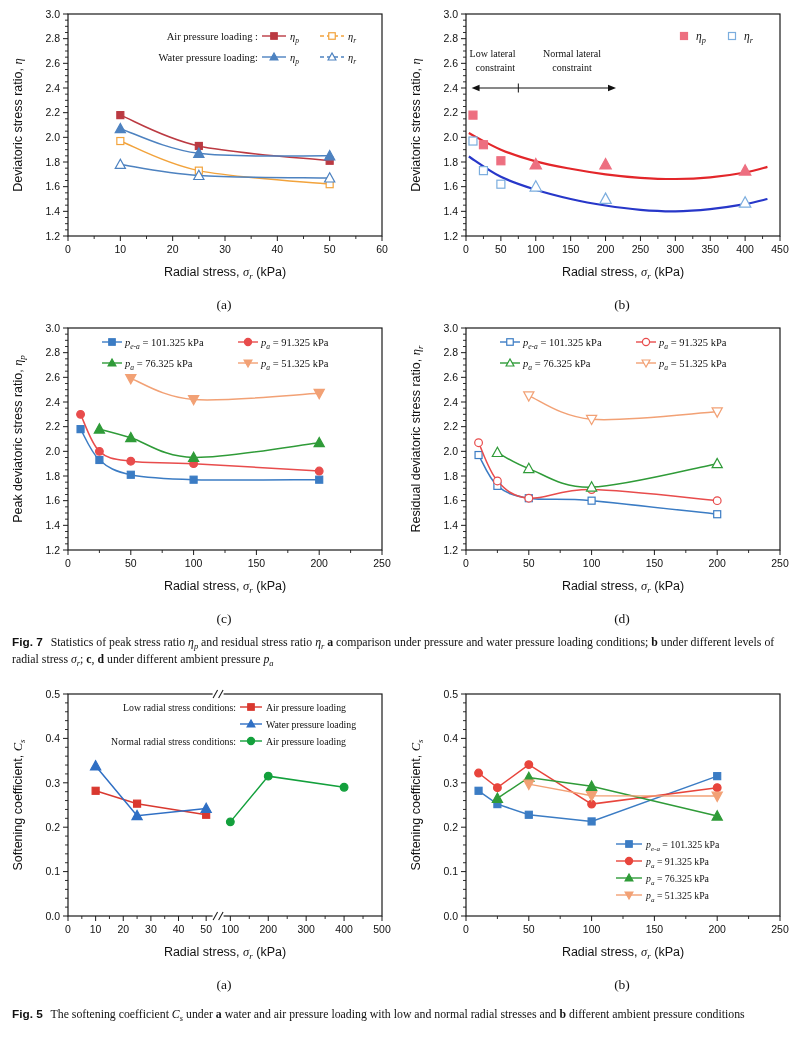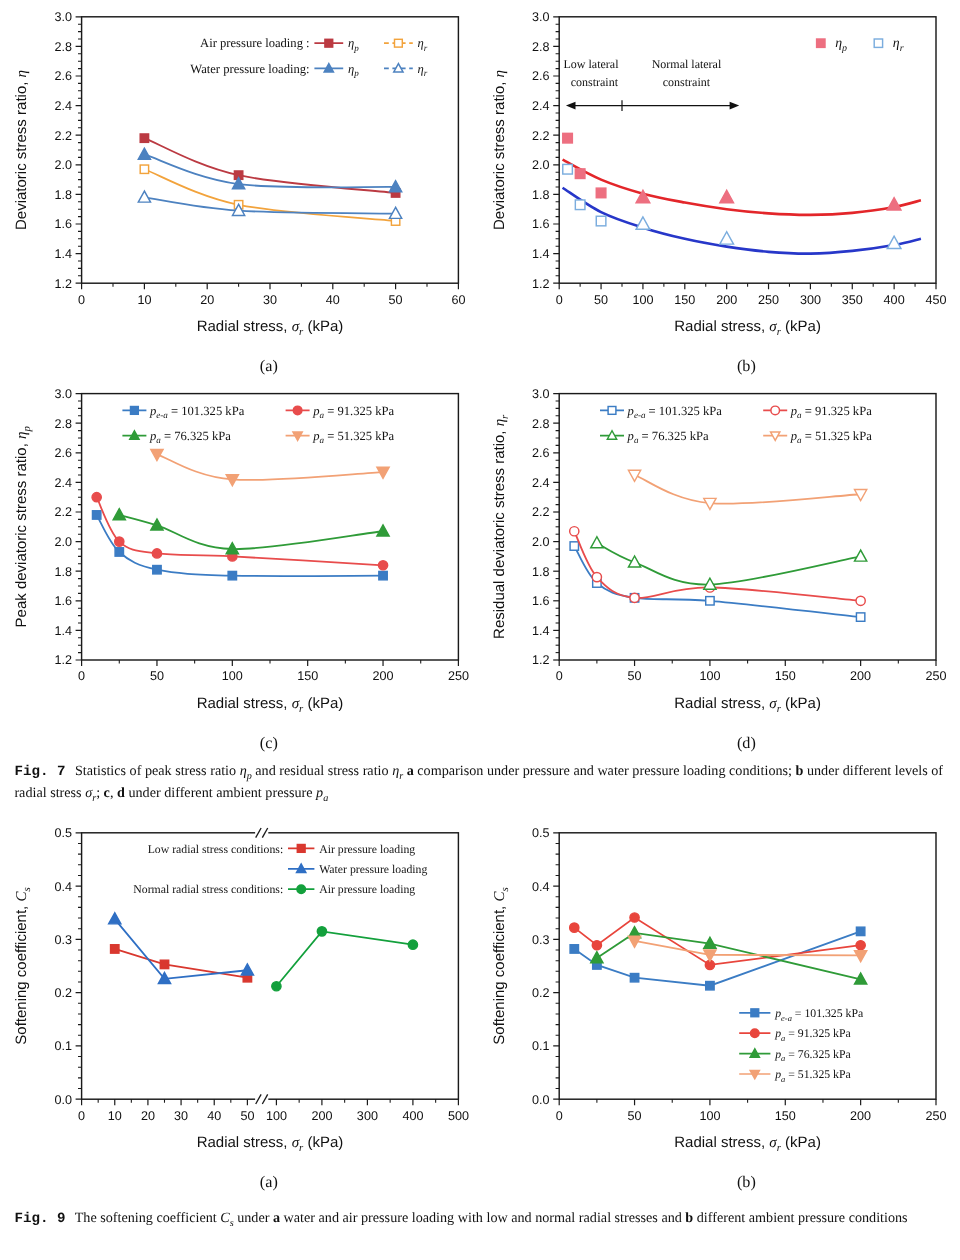--- a/index.html
+++ b/index.html
@@ -4,21 +4,21 @@
 <style>
   html,body{margin:0;padding:0;background:#fff;}
   .page{position:relative;width:800px;height:1050px;background:#fff;overflow:hidden;
         font-family:"Liberation Sans", sans-serif;color:#111;}
   .cell{position:absolute;width:390px;}
   .cell svg{display:block;}
   .panel-label{font-family:"Liberation Serif", serif;font-size:13.5px;color:#111;
                text-align:center;text-indent:46px;margin-top:1px;}
   .caption{position:absolute;width:778px;font-family:"Liberation Serif", serif;
            font-size:11.8px;line-height:1.45;color:#111;}
-  .caption .figlab{font-family:Liberation Mono, monospace;font-weight:700;margin-right:5px;}
+  .caption .figlab{font-family:Liberation Sans, sans-serif;font-weight:700;margin-right:5px;}
   .caption sub{font-size:8.5px;line-height:0;}
   .caption i{font-family:"Liberation Serif", serif;}
   .caption b{font-weight:700;}
 </style>
 </head>
 <body>
 
 <div class="page">
 
   <section>
@@ -704,16 +704,16 @@
             <text x="242" y="197.5" text-anchor="start" font-size="9.8" fill="#111" font-family="&quot;Liberation Serif&quot;, serif"><tspan font-style="italic" font-family="&quot;Liberation Serif&quot;, serif">p</tspan><tspan dy="3" font-size="7.056" font-style="italic" font-family="&quot;Liberation Serif&quot;, serif">a</tspan><tspan dy="-3"> = 76.325 kPa</tspan></text>
             <line x1="212" y1="211" x2="238" y2="211" stroke="#f2a175" stroke-width="1.4"></line>
             <polygon points="225,215.03 221.1,207.9775 228.9,207.9775" fill="#f2a175" stroke="#f2a175" stroke-width="1.2"></polygon>
             <text x="242" y="214.5" text-anchor="start" font-size="9.8" fill="#111" font-family="&quot;Liberation Serif&quot;, serif"><tspan font-style="italic" font-family="&quot;Liberation Serif&quot;, serif">p</tspan><tspan dy="3" font-size="7.056" font-style="italic" font-family="&quot;Liberation Serif&quot;, serif">a</tspan><tspan dy="-3"> = 51.325 kPa</tspan></text>
           </g>
           <text x="219" y="272" text-anchor="middle" font-size="12.5" fill="#111" font-family="&quot;Liberation Sans&quot;, sans-serif"><tspan>Radial stress, </tspan><tspan font-style="italic" font-family="&quot;Liberation Serif&quot;, serif">σ</tspan><tspan dy="3" font-size="9" font-style="italic" font-family="&quot;Liberation Serif&quot;, serif">r</tspan><tspan dy="-3"> (kPa)</tspan></text>
           <text x="16" y="121" text-anchor="middle" font-size="12.5" fill="#111" font-family="&quot;Liberation Sans&quot;, sans-serif" transform="rotate(-90 16 121)"><tspan>Softening coefficient, </tspan><tspan font-style="italic" font-family="&quot;Liberation Serif&quot;, serif">C</tspan><tspan dy="3" font-size="9" font-style="italic" font-family="&quot;Liberation Serif&quot;, serif">s</tspan></text>
         </svg>
       <div class="panel-label">(b)</div>
     </div>
-    <div class="caption" id="caption-fig8" style="left:12px;top:1006px;"><b class="figlab">Fig. 9</b> The softening coefficient <i>C</i><sub><i>s</i></sub> under <b>a</b> water and air pressure loading with low and normal radial stresses and <b>b</b> different ambient pressure conditions</div>
+    <div class="caption" id="caption-fig8" style="left:12px;top:1006px;"><b class="figlab">Fig. 5</b> The softening coefficient <i>C</i><sub><i>s</i></sub> under <b>a</b> water and air pressure loading with low and normal radial stresses and <b>b</b> different ambient pressure conditions</div>
   </section>
 
 </div>
 
 </body></html>

